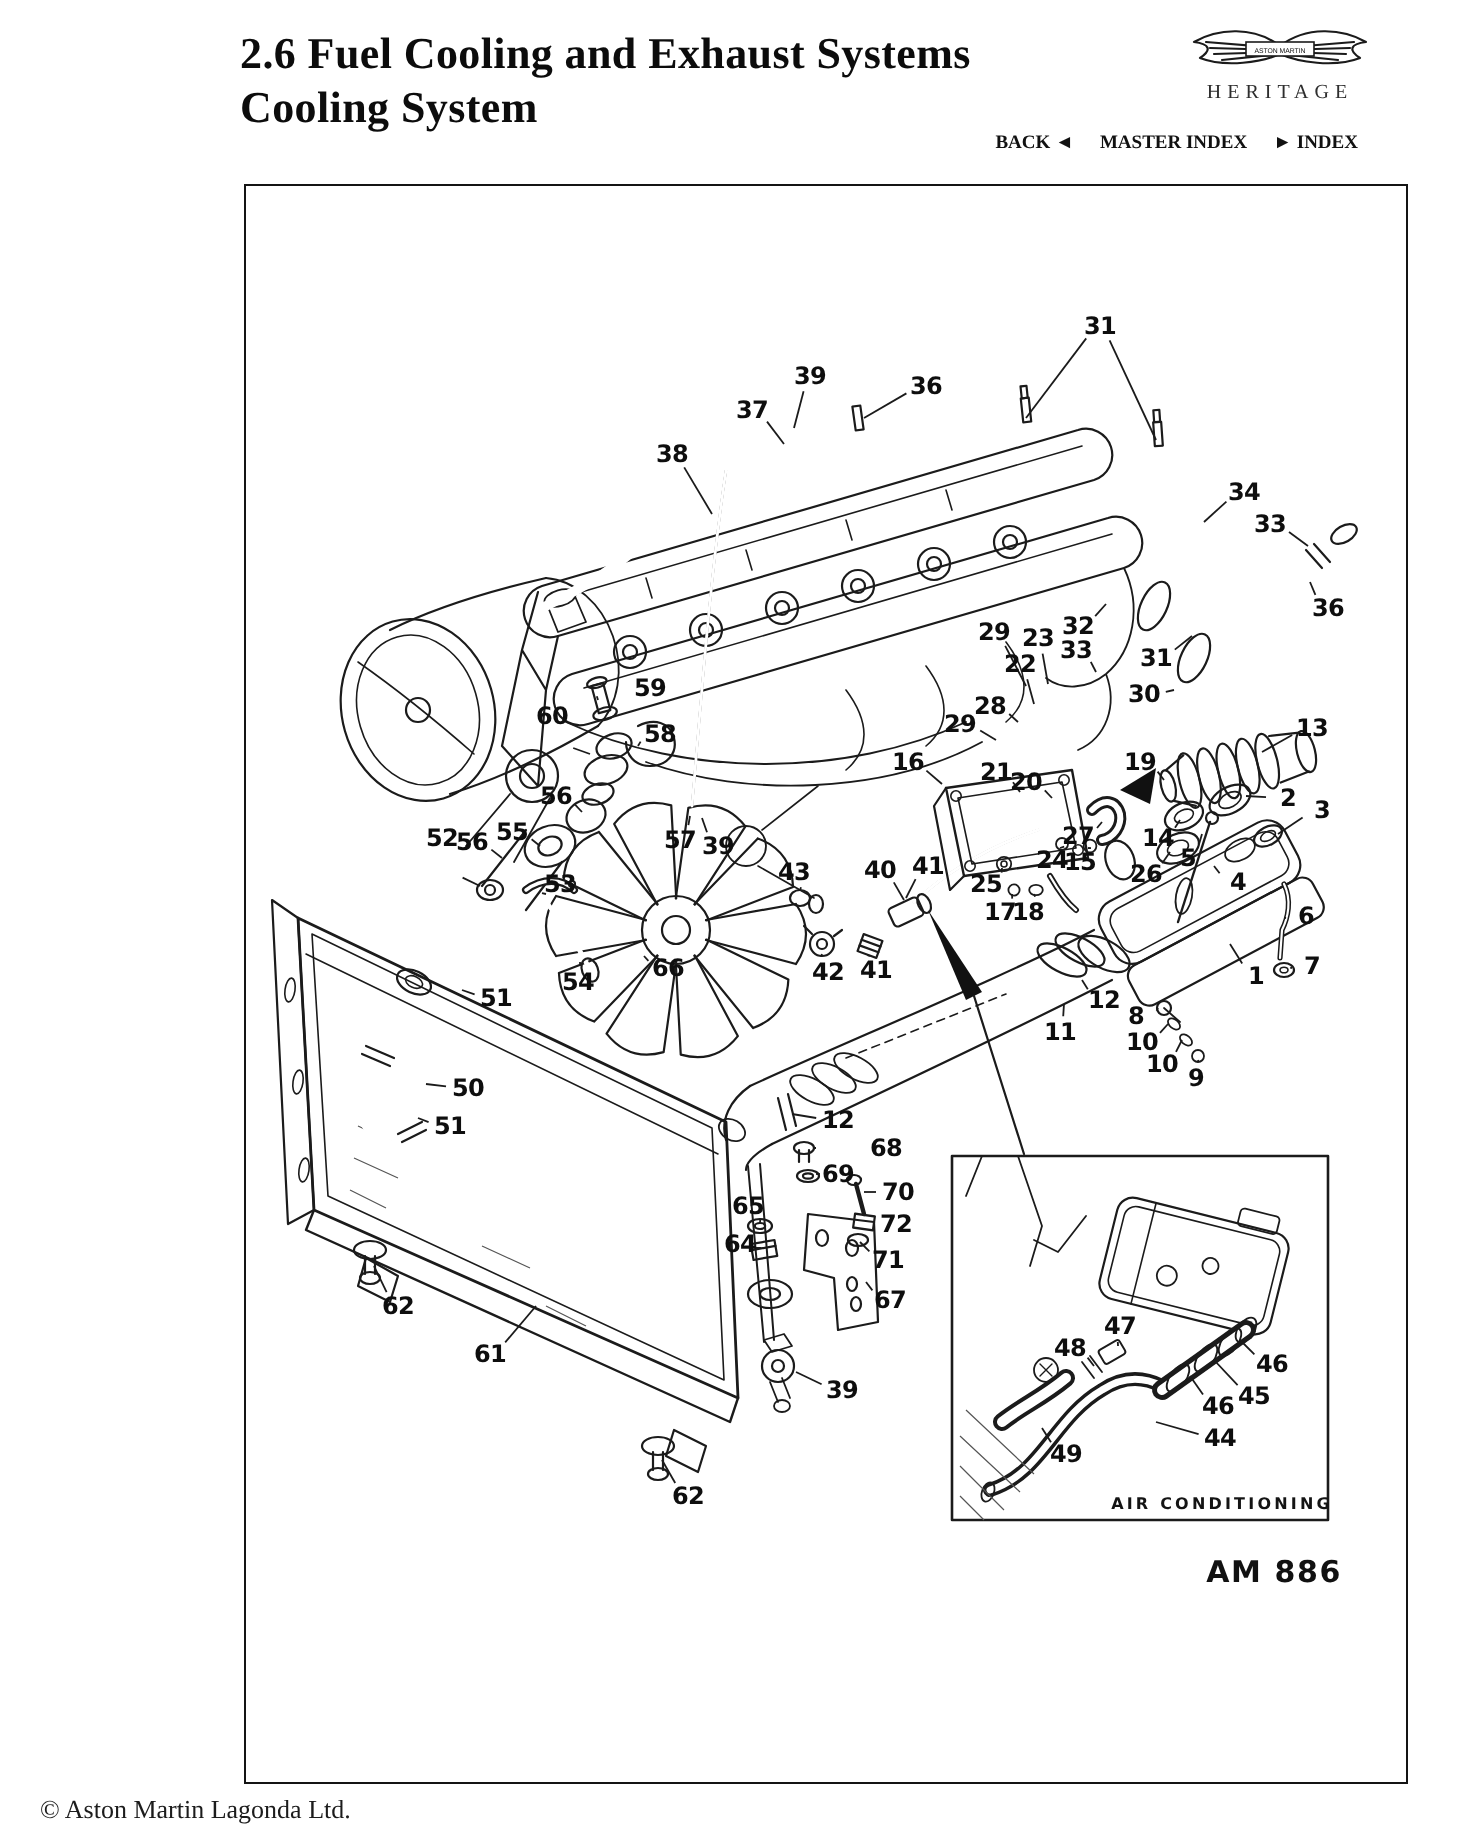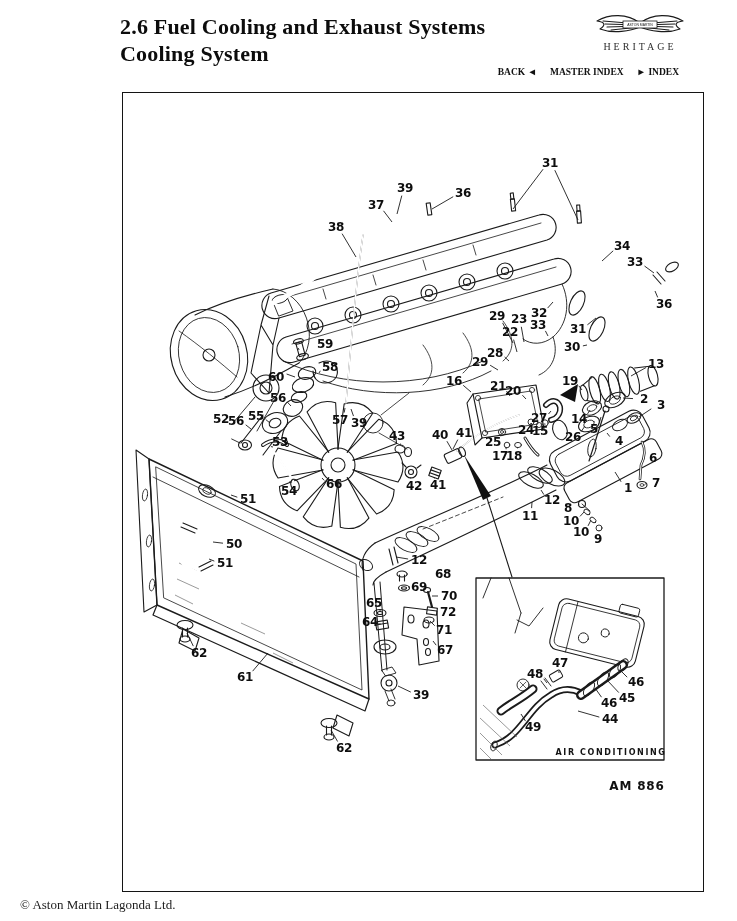--- a/index.html
+++ b/index.html
@@ -9,21 +9,21 @@
   .title{position:absolute;left:120px;top:14px;width:470px;font-family:"Liberation Serif",serif;font-weight:700;font-size:22px;line-height:1.22;color:#0c0c0c;letter-spacing:.2px;}
   .wings{position:absolute;left:595px;top:10px;width:90px;height:28px;}
   .heritage{position:absolute;left:560px;top:41px;width:160px;text-align:center;font-family:"Liberation Serif",serif;font-size:10px;letter-spacing:3px;color:#2e2e2e;}
   .navbar{position:absolute;top:67px;right:58px;display:flex;gap:13px;font-family:"Liberation Serif",serif;font-weight:700;font-size:9.5px;color:#111;}
   .navbar span{cursor:pointer;white-space:nowrap;}
   
   #diagram-box{position:absolute;left:122px;top:92px;width:580px;height:798px;border:1.6px solid #141414;background:#fff;overflow:hidden;}
   #art{position:absolute;left:0;top:0;}
   .part-num{position:absolute;transform:translate(-50%,-50%);font-family:"DejaVu Sans",sans-serif;font-weight:700;font-size:12px;color:#0e0e0e;letter-spacing:-.3px;white-space:nowrap;}
   .inset-caption{position:absolute;transform:translate(-50%,-50%);font-family:"DejaVu Sans",sans-serif;font-weight:700;font-size:8px;letter-spacing:1.6px;color:#141414;white-space:nowrap;}
-  .drawing-no{position:absolute;transform:translate(-50%,-50%);font-family:"DejaVu Sans",sans-serif;font-weight:700;font-size:12px;letter-spacing:.8px;color:#111;white-space:nowrap;}
+  .drawing-no{position:absolute;transform:translate(-50%,-50%);font-family:"DejaVu Sans",sans-serif;font-weight:700;font-size:15px;letter-spacing:.8px;color:#111;white-space:nowrap;}
   .copyright{position:absolute;left:20px;top:897px;font-family:"Liberation Serif",serif;font-size:13px;color:#1c1c1c;}
   
   .ln{fill:none;stroke:#1b1b1b;stroke-width:1.1;stroke-linecap:round;stroke-linejoin:round;}
   .w{fill:none;stroke:#fff;stroke-linecap:round;stroke-linejoin:round;}
   .lt{fill:none;stroke:#555;stroke-width:.6;}
   .fillb{fill:#111;stroke:none;}
   .leader{stroke:#1b1b1b;stroke-width:.9;}
 </style>
 </head>
 <body>
@@ -526,21 +526,21 @@
     <span class="part-num" style="left: 533px; top: 390px;">7</span>
     <span class="part-num" style="left: 505px; top: 395px;">1</span>
     <span class="part-num" style="left: 429px; top: 407px;">12</span>
     <span class="part-num" style="left: 445px; top: 415px;">8</span>
     <span class="part-num" style="left: 407px; top: 423px;">11</span>
     <span class="part-num" style="left: 448px; top: 428px;">10</span>
     <span class="part-num" style="left: 458px; top: 439px;">10</span>
     <span class="part-num" style="left: 475px; top: 446px;">9</span>
     <span class="part-num" style="left: 166px; top: 251px; margin-left: 36px;">59</span>
     <span class="part-num" style="left: 207px; top: 274px;">58</span>
-    <span class="part-num" style="left: 153px; top: 284px;">60</span>
+    <span class="part-num" style="left: 153px; top: 265px;">60</span>
     <span class="part-num" style="left: 155px; top: 305px;">56</span>
     <span class="part-num" style="left: 133px; top: 323px;">55</span>
     <span class="part-num" style="left: 113px; top: 328px;">56</span>
     <span class="part-num" style="left: 217px; top: 327px;">57</span>
     <span class="part-num" style="left: 236px; top: 330px;">39</span>
     <span class="part-num" style="left: 98px; top: 326px;">52</span>
     <span class="part-num" style="left: 157px; top: 349px;">53</span>
     <span class="part-num" style="left: 274px; top: 343px;">43</span>
     <span class="part-num" style="left: 317px; top: 342px;">40</span>
     <span class="part-num" style="left: 341px; top: 340px;">41</span>

